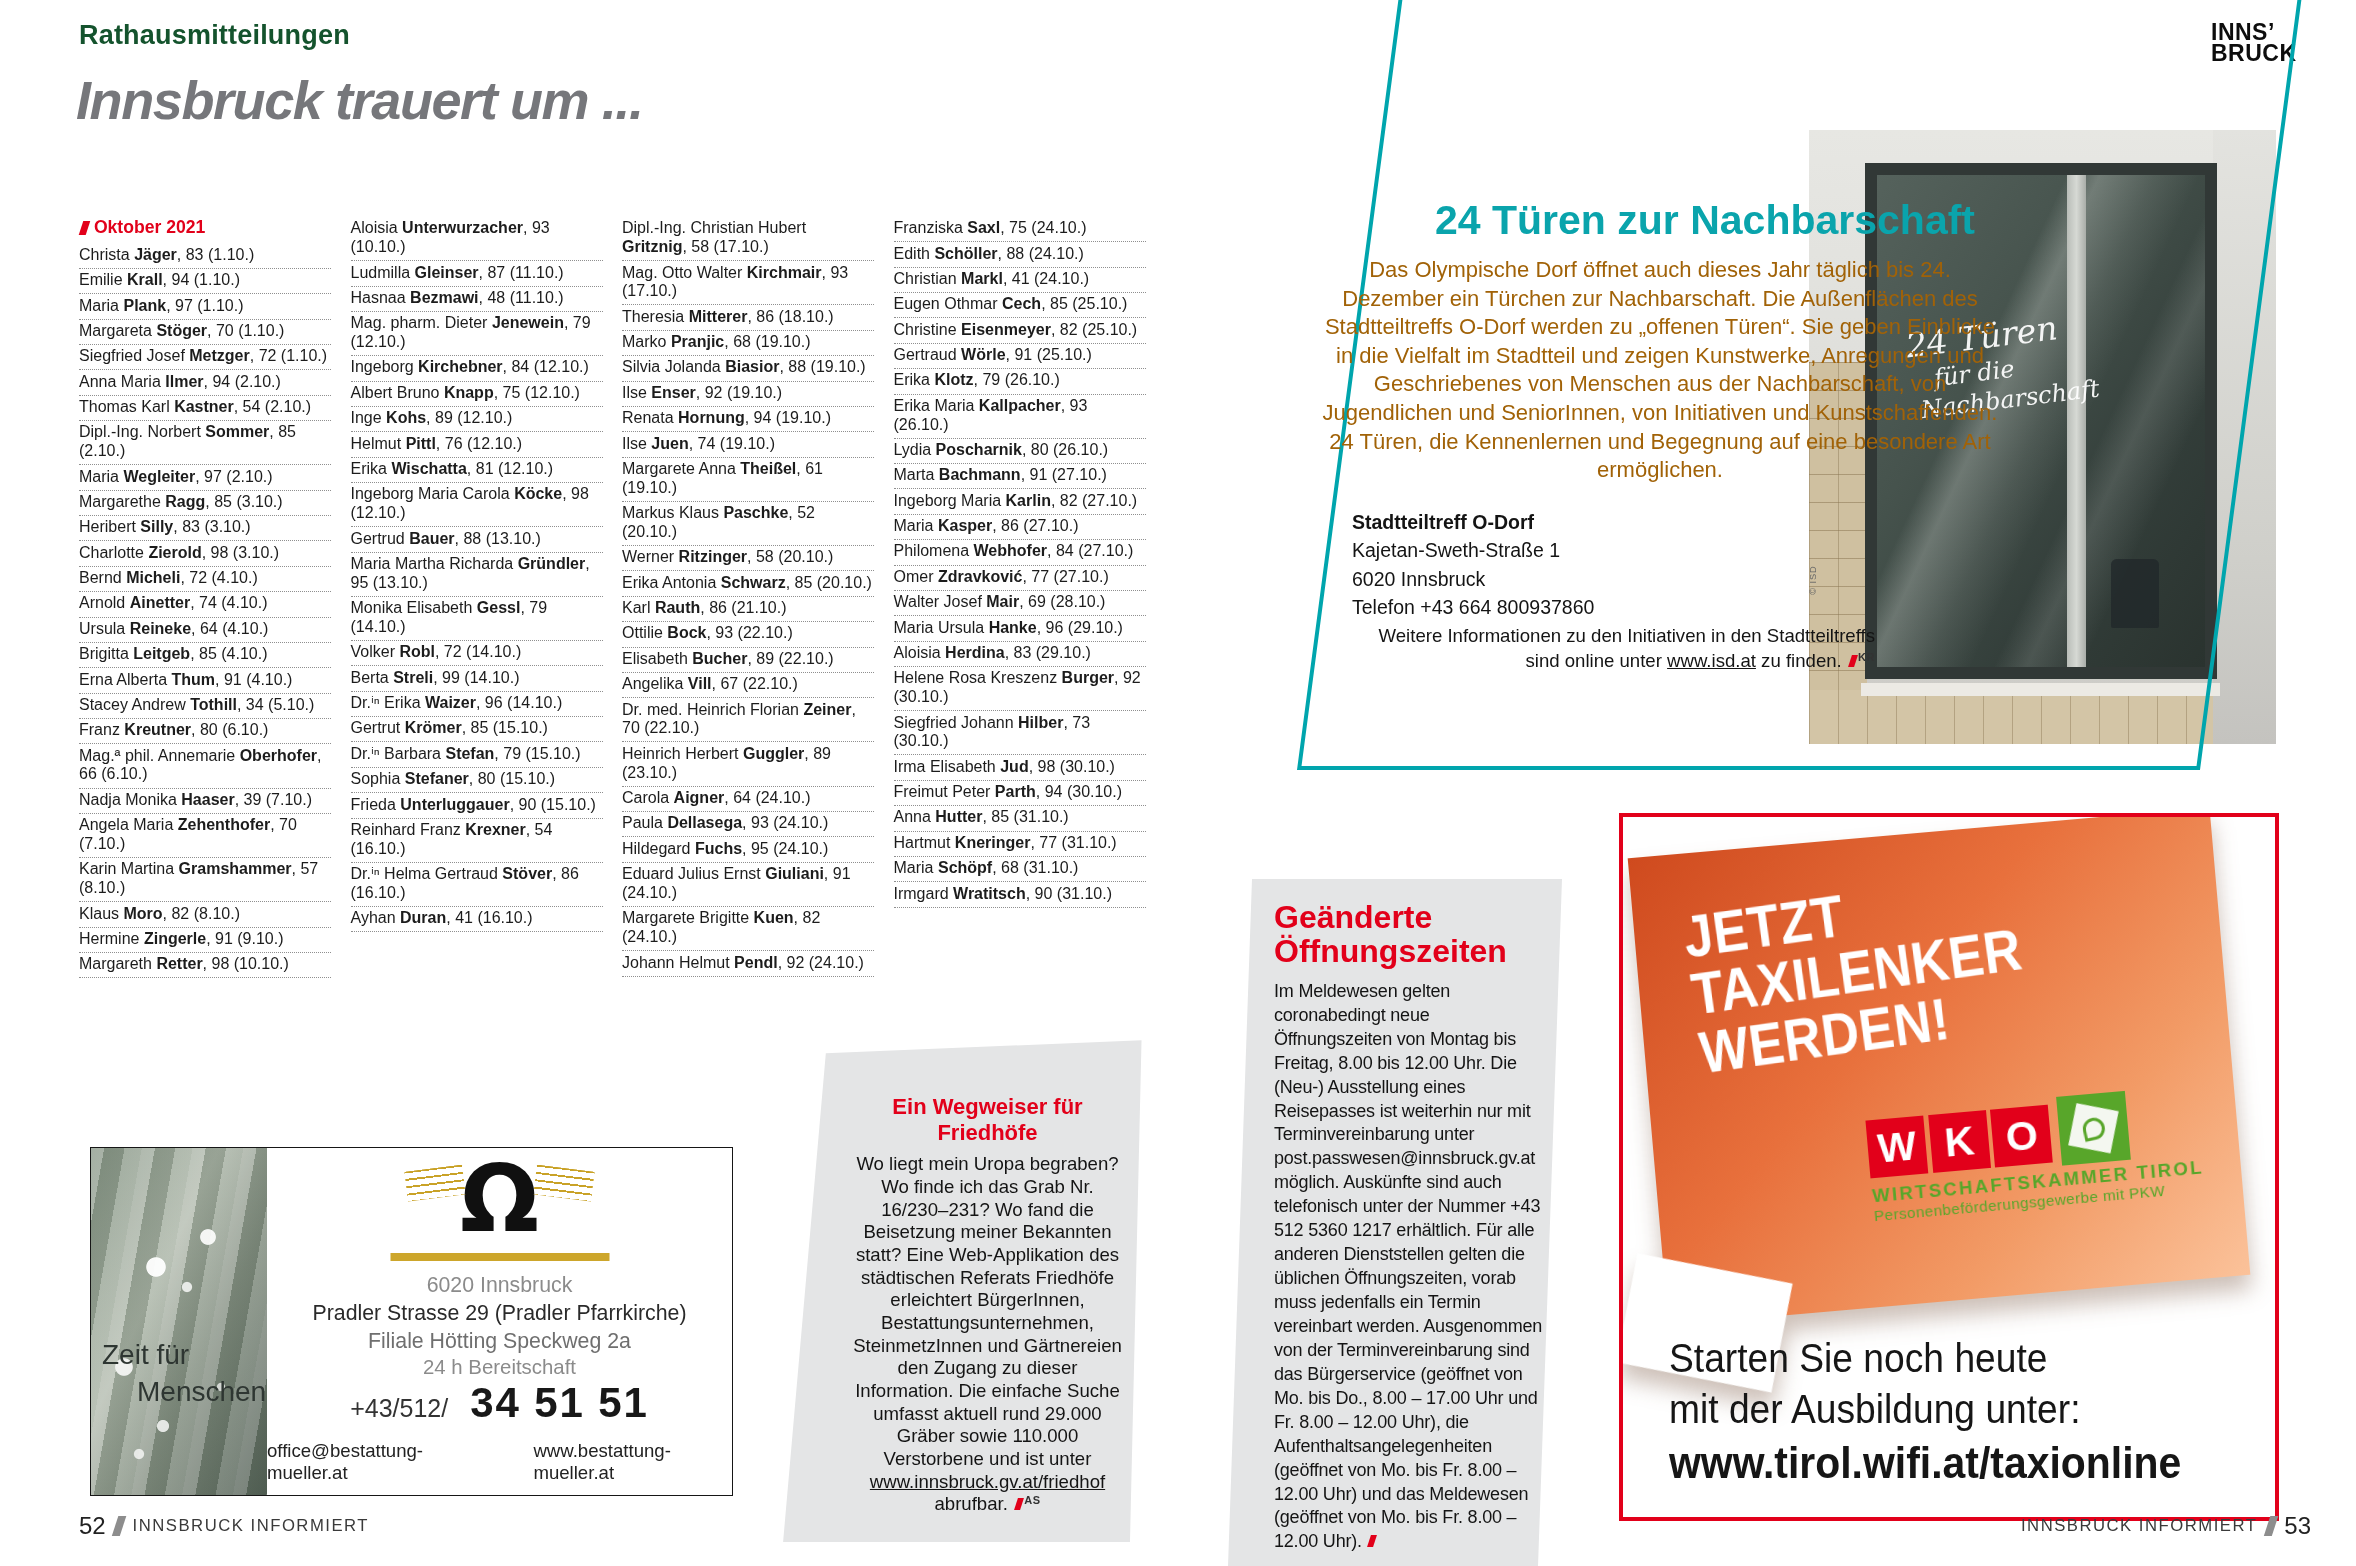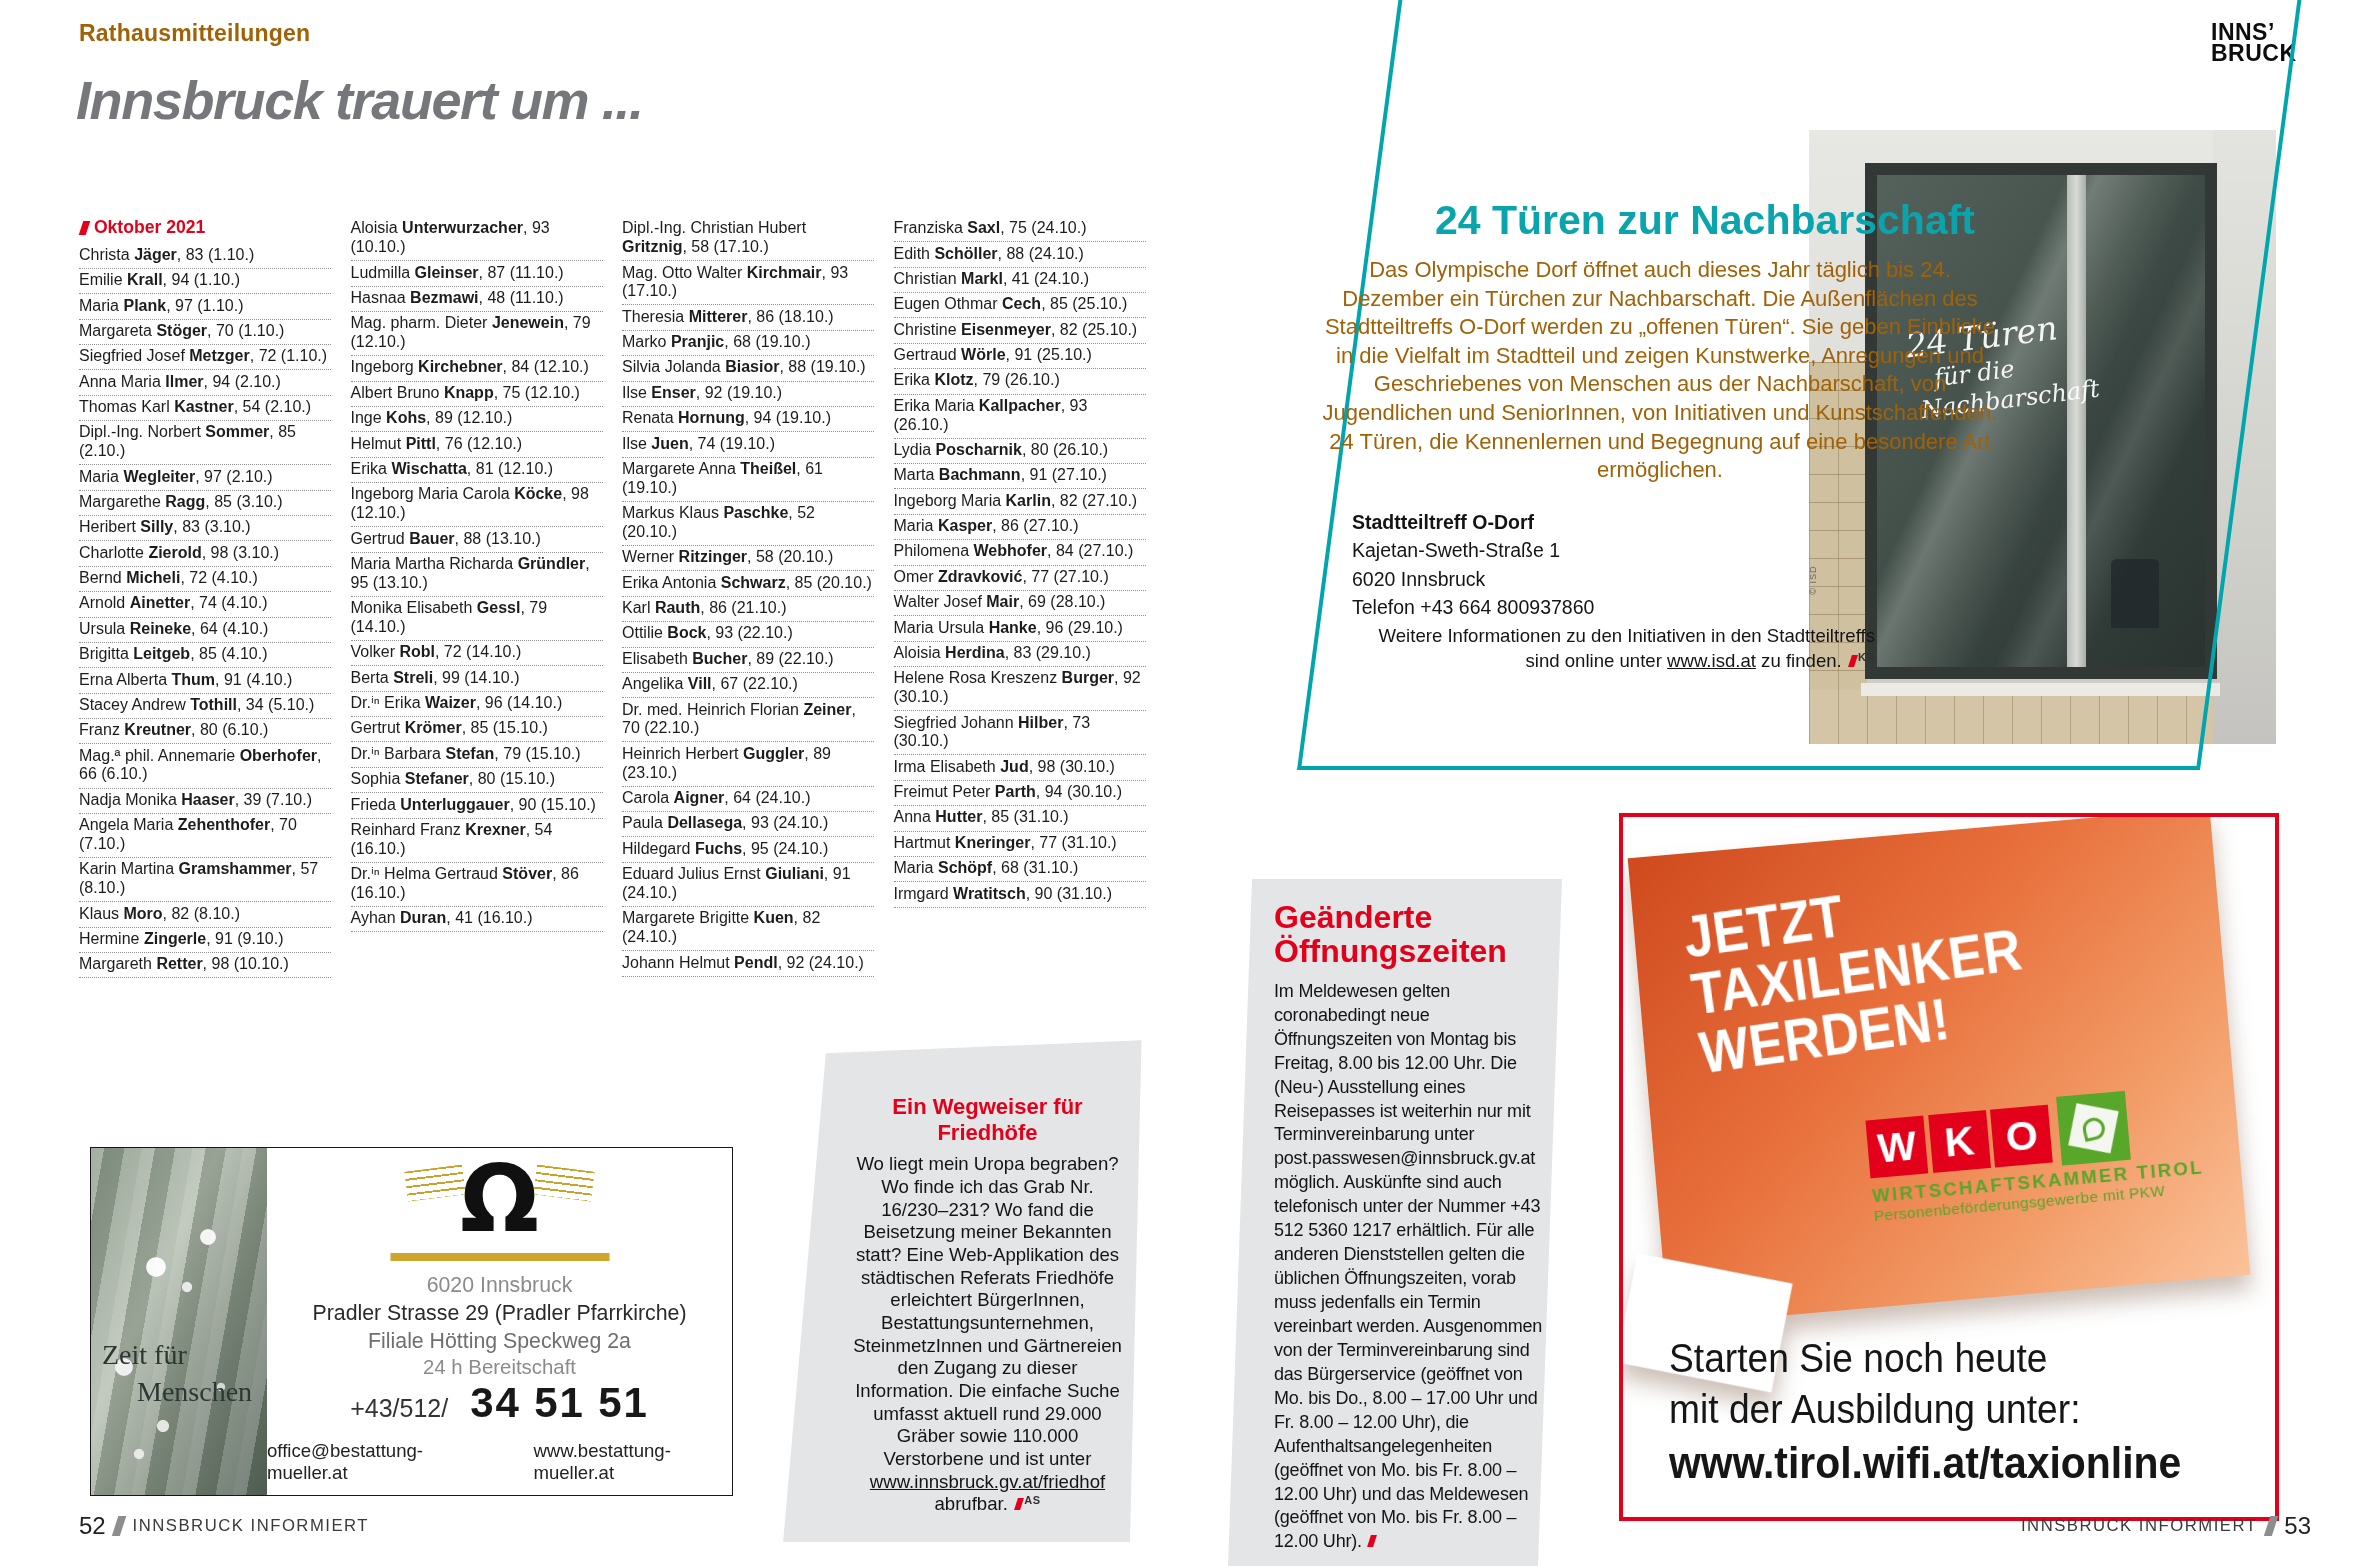--- a/index.html
+++ b/index.html
@@ -1,21 +1,21 @@
 <!DOCTYPE html>
 <html style="font-size:15px"><head>
 <meta charset="utf-8">
 <style>
   html,body{margin:0;padding:0;background:#fff;}
   .page{position:relative;width:2356px;height:1567px;background:#fff;overflow:hidden;
         font-family:"Liberation Sans","DejaVu Sans",sans-serif;color:#1c1c1c;}
   .abs{position:absolute;}
 
   
-  .masthead{left:79px;top:20.4px;font-size:23px;font-weight:700;color:#a16207;letter-spacing:0.2px;}
+  .masthead{left:79px;top:20.4px;font-size:27px;font-weight:700;color:#14532d;letter-spacing:0.2px;}
   .page-title{left:76px;top:69px;font-size:54px;font-weight:700;font-style:italic;color:#76777b;letter-spacing:-1.4px;}
 
   
   #obit-columns{left:79px;top:217px;width:1076px;display:flex;gap:19.5px;}
   .obit-col{width:252px;flex:0 0 252px;}
   .obit-head{font-size:17.6px;font-weight:700;color:#e2001a;padding-bottom:5.6px;display:flex;align-items:center;}
   .obit-entry{font-size:16px;line-height:1.18;padding:2.3px 0 3.2px;border-bottom:0.9px dotted #8f8f8f;color:#1c1c1c;}
   .obit-entry b{font-weight:700;}
 
   .rslash{display:inline-block;width:6.5px;height:14px;background:#e2001a;transform:skewX(-18deg);margin:0 6.5px 0 1.9px;}
@@ -77,21 +77,21 @@
   .ad-photo::before{content:"";position:absolute;inset:0;
      background:repeating-linear-gradient(100deg,rgba(255,255,255,.16) 0 13px,rgba(40,60,40,.22) 13px 33px,rgba(195,205,195,.18) 33px 50px);}
   .ad-photo::after{content:"";position:absolute;inset:0;background-image:
      radial-gradient(circle at 65px 119px,rgba(255,255,255,.95) 0 9.3px,rgba(255,255,255,0) 10.2px),
      radial-gradient(circle at 117px 89px,rgba(255,255,255,.9) 0 7.4px,rgba(255,255,255,0) 8.3px),
      radial-gradient(circle at 96px 139px,rgba(255,255,255,.8) 0 4.6px,rgba(255,255,255,0) 5.6px),
      radial-gradient(circle at 33px 219px,rgba(255,255,255,.85) 0 8.3px,rgba(255,255,255,0) 9.3px),
      radial-gradient(circle at 72px 278px,rgba(255,255,255,.8) 0 5.6px,rgba(255,255,255,0) 6.5px),
      radial-gradient(circle at 130px 239px,rgba(255,255,255,.7) 0 3.7px,rgba(255,255,255,0) 4.6px),
      radial-gradient(circle at 48px 306px,rgba(255,255,255,.75) 0 4.6px,rgba(255,255,255,0) 5.6px);}
-  .zeitfuer{position:absolute;z-index:2;color:#2e3632;font-family:Liberation Serif, serif;font-size:28px;}
+  .zeitfuer{position:absolute;z-index:2;color:#2e3632;font-family:Liberation Sans, sans-serif;font-size:28px;}
   .zf1{left:11px;top:191px;} .zf2{left:46px;top:228px;}
   .ad-right{flex:1;display:flex;flex-direction:column;align-items:center;padding-top:9.3px;}
   .omega-logo{position:relative;height:104px;display:flex;align-items:flex-start;justify-content:center;}
   .fan{width:58px;height:30px;margin-top:11px;background:repeating-linear-gradient(to bottom,#c9a227 0 1.9px,transparent 1.9px 7.4px);}
   .fan.left{transform:rotate(-7deg);} .fan.right{transform:rotate(7deg);}
   .omega-char{font-size:93px;line-height:.92;font-weight:700;color:#101010;margin:0 -3.7px;font-family:"DejaVu Sans",sans-serif;}
   .gold-bar{position:absolute;bottom:0;left:50%;transform:translateX(-50%);width:219px;height:8.3px;background:#cda62b;}
   .company{margin-top:5.6px;font-family:"Liberation Serif","DejaVu Serif",serif;font-size:34px;letter-spacing:1.4px;color:#101010;}
   .addr{margin-top:11px;text-align:center;font-size:21.3px;line-height:1.3;}
   .addr .a1{color:#8b8b8b;} .addr .a2{color:#2a2a2a;} .addr .a3{color:#6f6f6f;}

